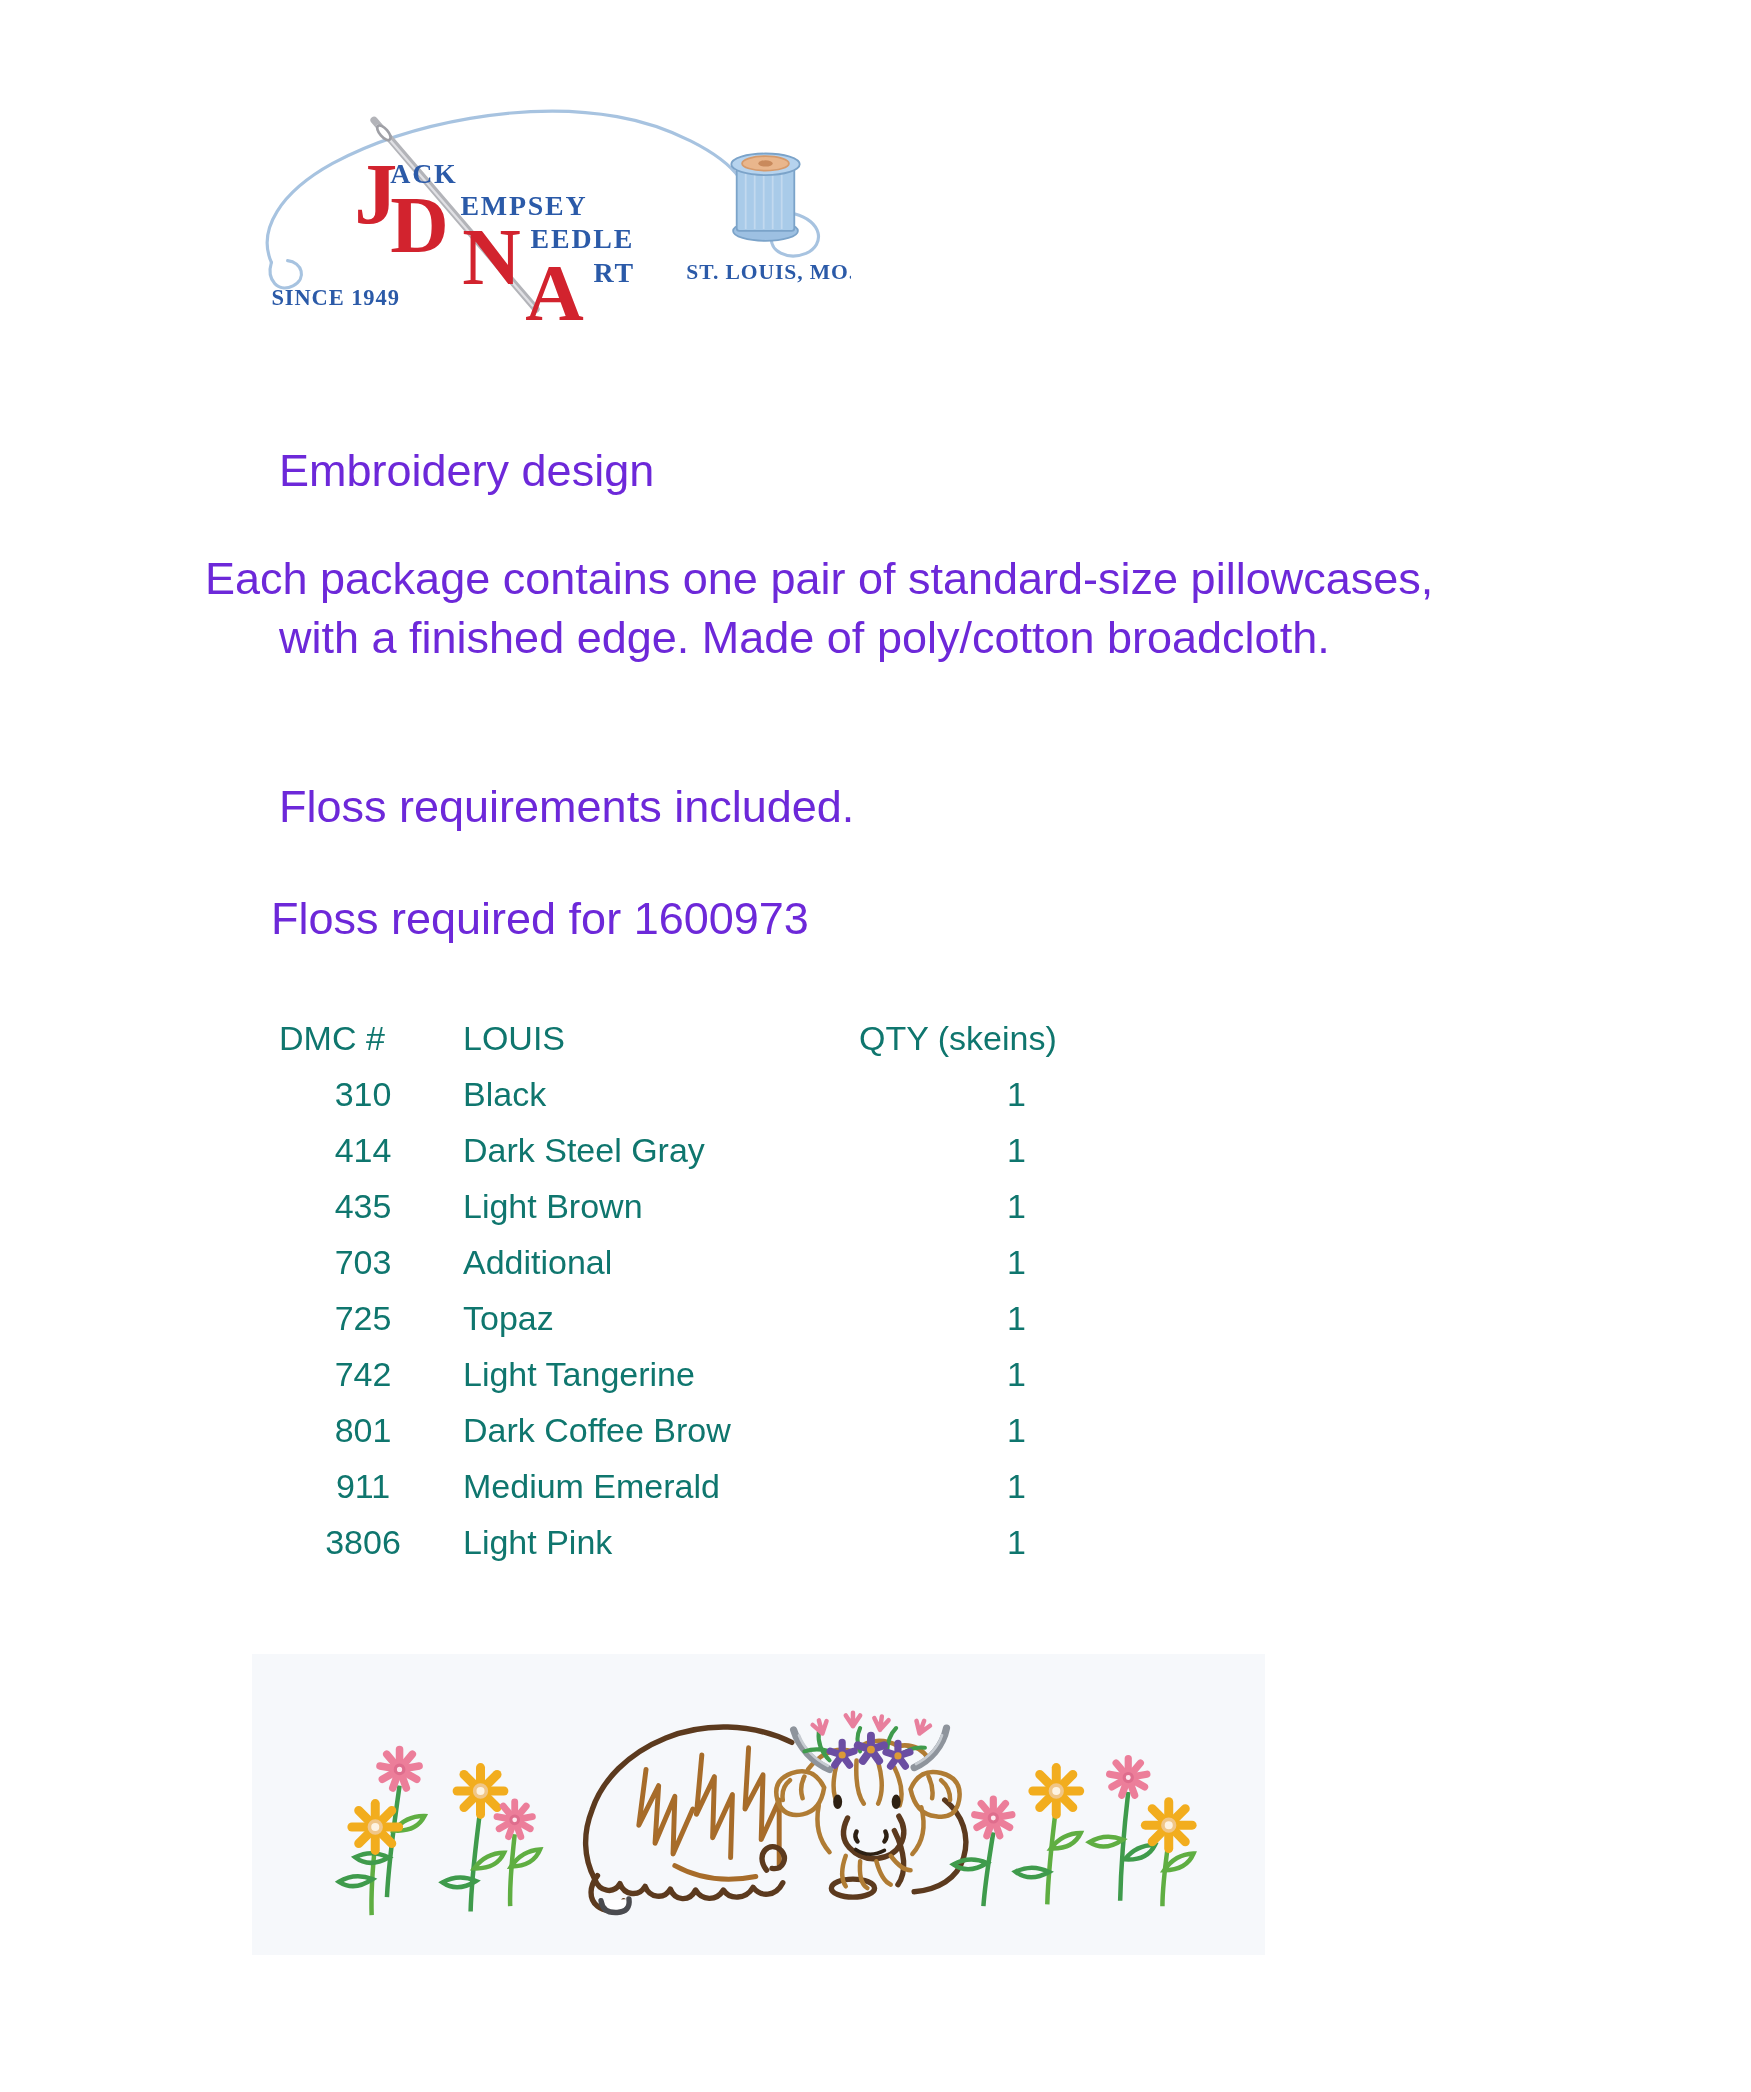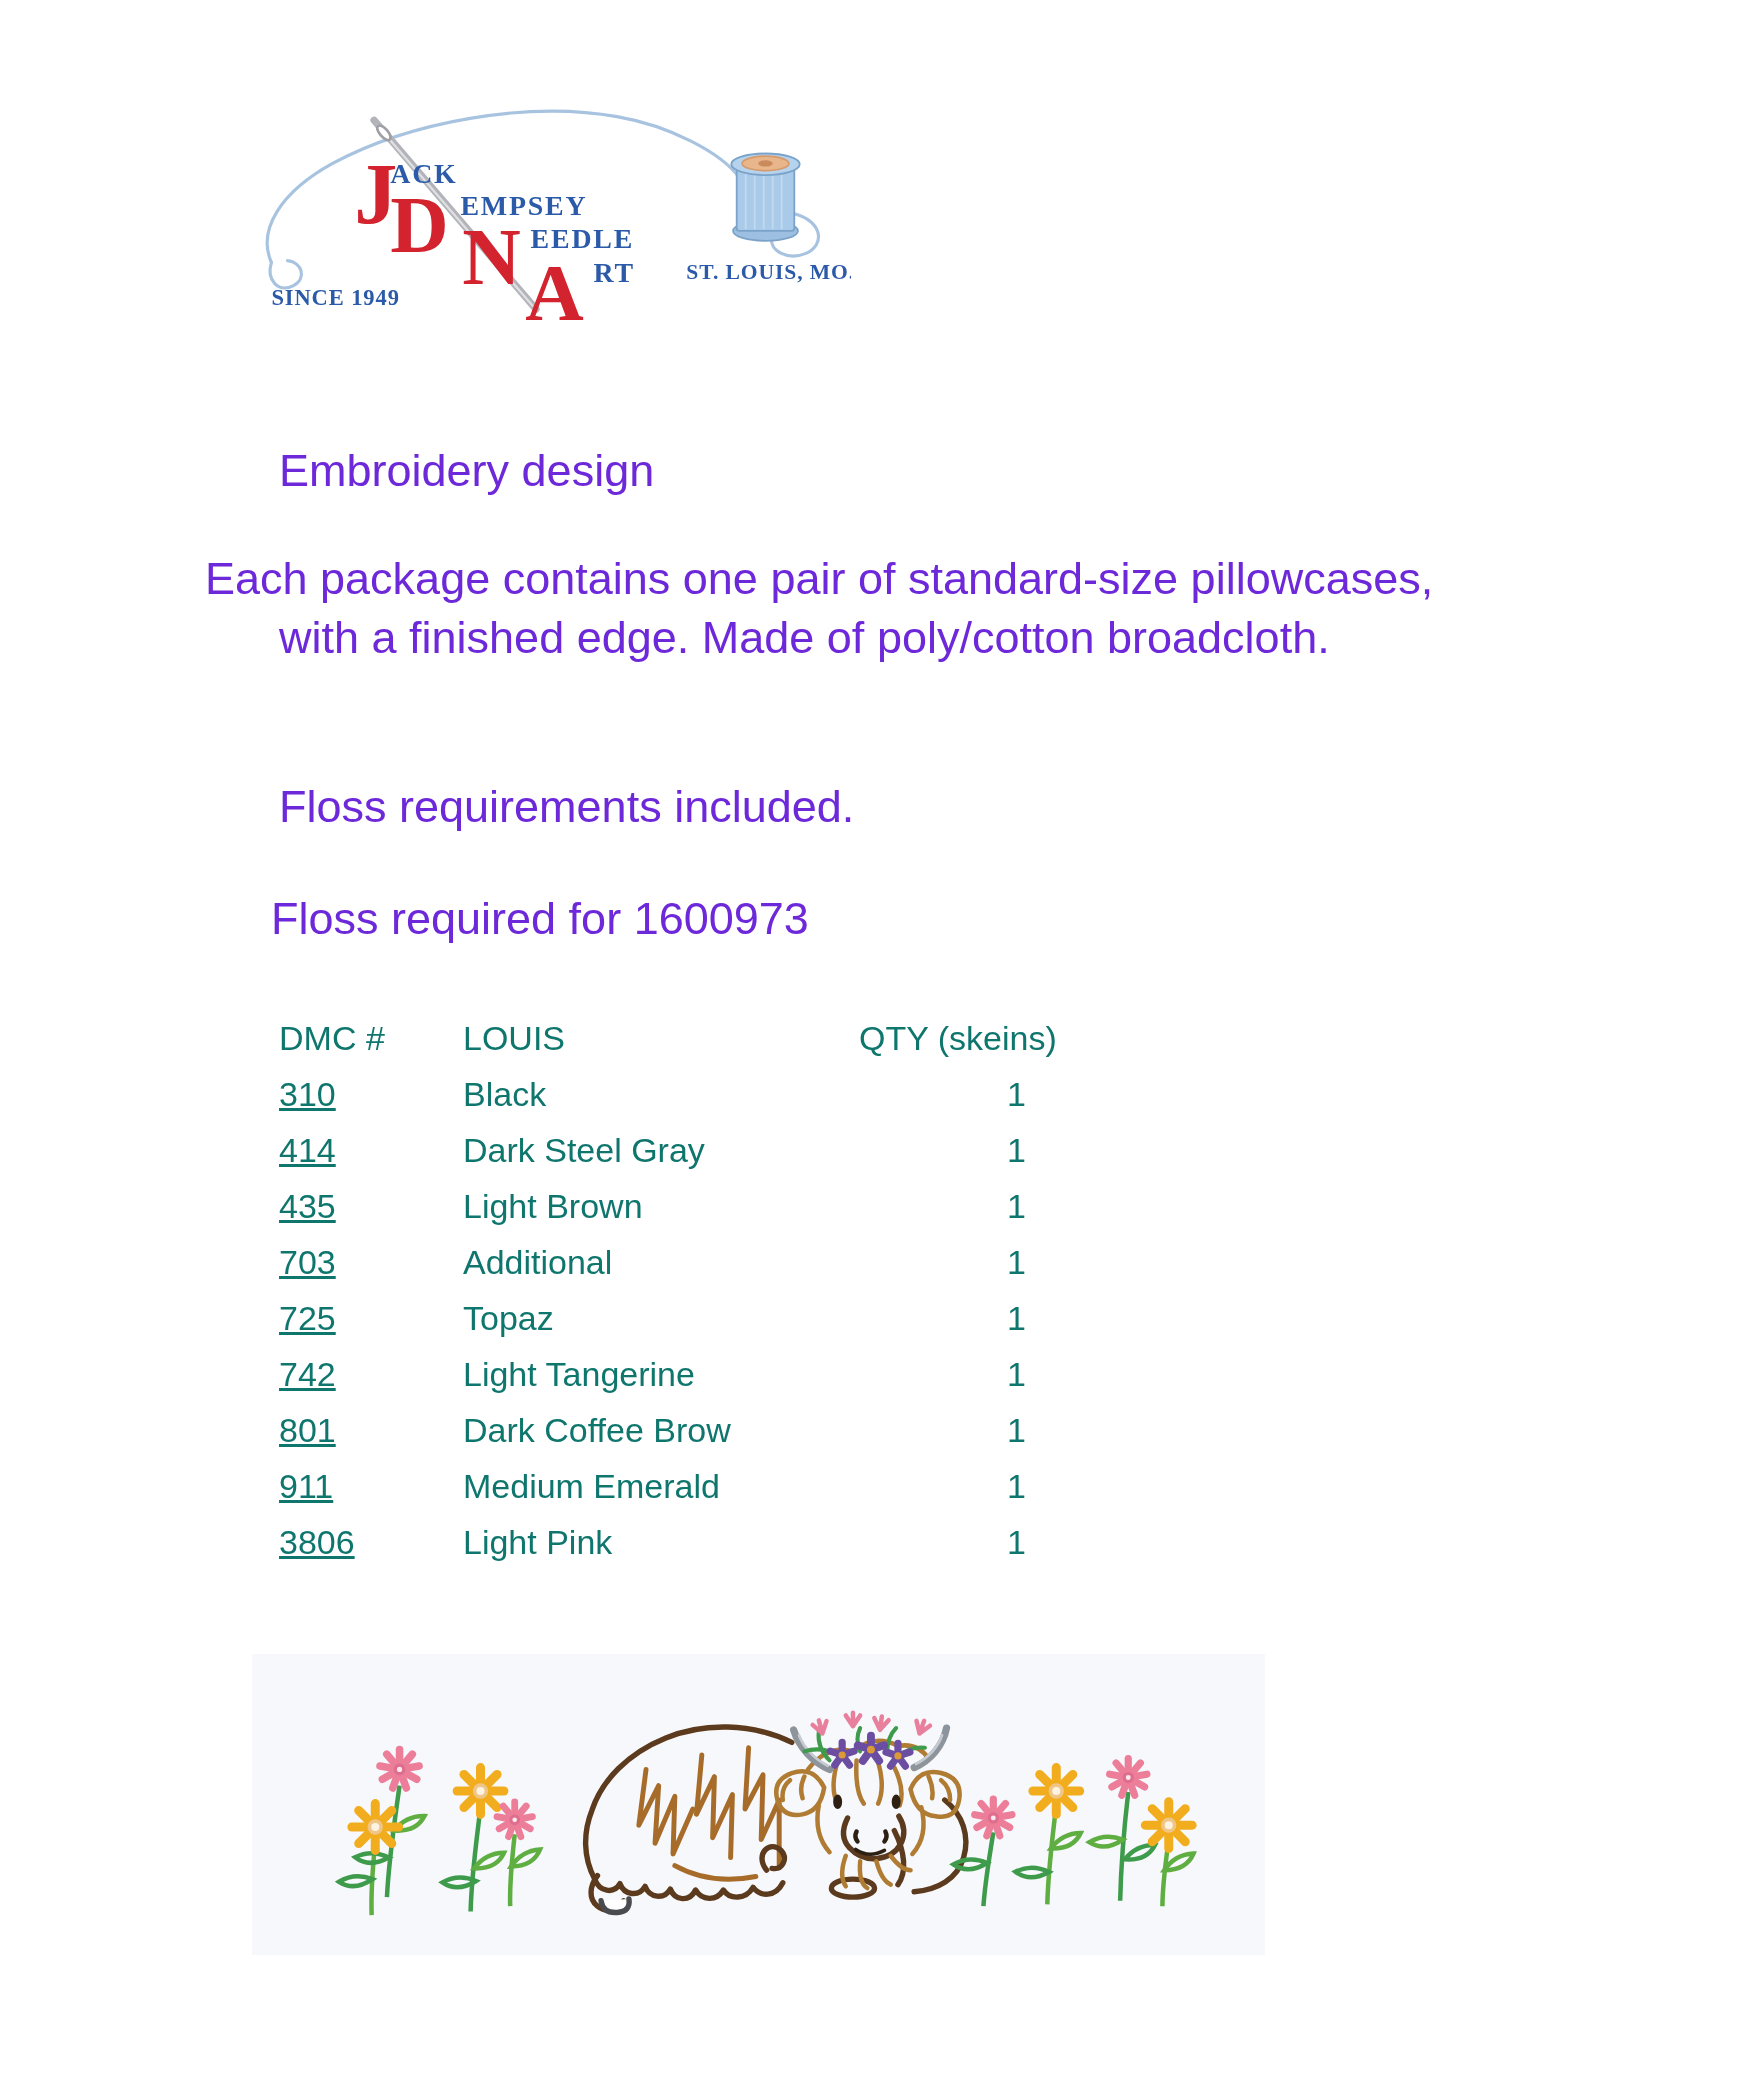--- a/index.html
+++ b/index.html
@@ -13,21 +13,21 @@
   
   .tagline{position:absolute;left:918px;top:137px;width:576px;text-align:center;
            font-weight:bold;font-variant:small-caps;font-size:58px;line-height:67px;
            letter-spacing:1.4px;color:#2160ac;}
   
   .p{position:absolute;font-size:45px;line-height:56px;color:#6d28d9;white-space:nowrap;}
   
   .floss-table{position:absolute;left:279px;top:1010px;font-size:34px;color:#0f766e;}
   .tr{display:flex;height:56px;align-items:center;}
   .c-dmc{width:168px;}
-  .tr.data .c-dmc{text-align:left;text-decoration:underline;}
+  .tr.data .c-dmc{text-align:center;}
   .c-color{width:396px;margin-left:16px;}
   .c-qty{width:315px;}
   .tr.thead .c-qty{text-align:left;}
   .tr.data .c-qty{text-align:center;}
   
   .photo{position:absolute;left:252px;top:1654px;width:1013px;height:301px;background:#f6f8fb;}
   .photo svg{display:block;width:100%;height:100%;}
   .dk{stroke:#5c3a1e;stroke-width:6;fill:none;}
   .gold{stroke:#a76c2a;stroke-width:5.5;fill:none;}
   .gold2{stroke:#b07c34;stroke-width:5;fill:none;}

